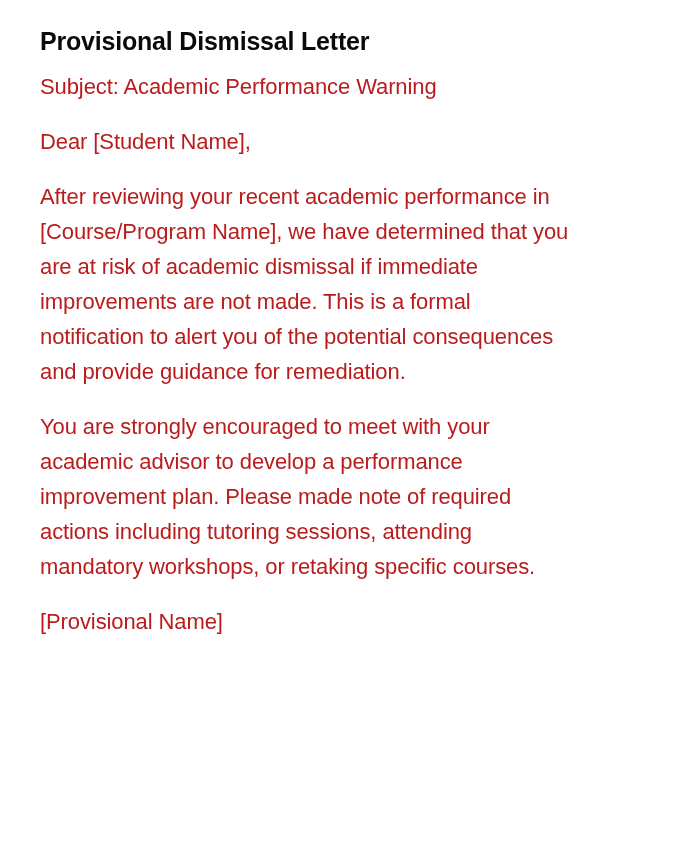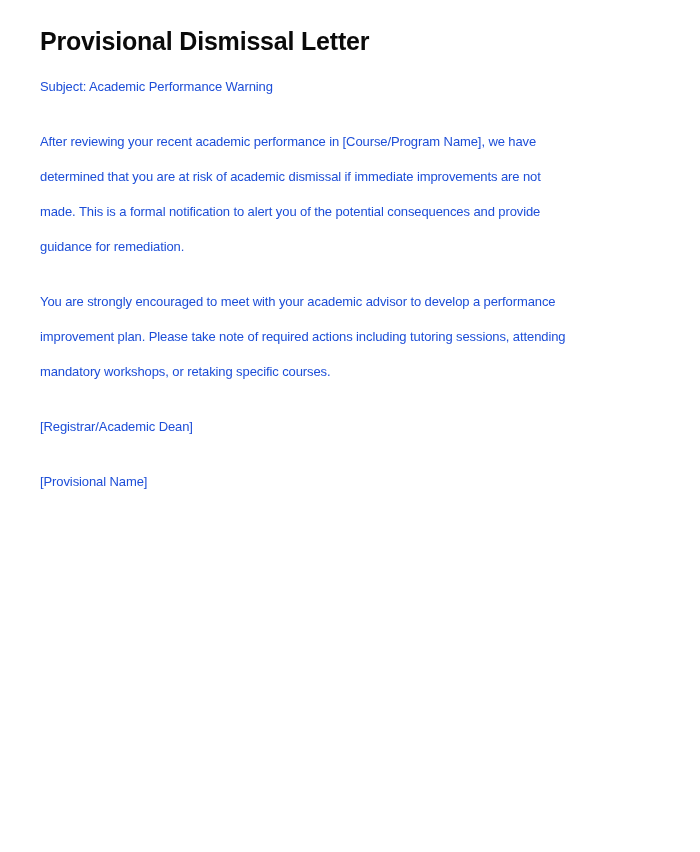--- a/index.html
+++ b/index.html
@@ -22,30 +22,30 @@
     }
     .title {
       font-size: 25px;
       font-weight: bold;
       line-height: 34px;
       margin: 0 0 11px 0;
       letter-spacing: -0.2px;
       color: #0a0a0a;
     }
     .para {
-      font-size: 13px;
+      font-size: 22px;
       line-height: 35px;
       margin: 0 3px 20px 0;
       letter-spacing: -0.1px;
-      color: #1d4ed8;
+      color: #b91c1c;
     }
   </style>
 </head>
 <body>
 
 <div class="page">
   <h1 class="title">Provisional Dismissal Letter</h1>
   <p class="para">Subject: Academic Performance Warning</p>
+  <p class="para">Dear [Student Name],</p>
   <p class="para">After reviewing your recent academic performance in [Course/Program Name], we have determined that you are at risk of academic dismissal if immediate improvements are not made. This is a formal notification to alert you of the potential consequences and provide guidance for remediation.</p>
-  <p class="para">You are strongly encouraged to meet with your academic advisor to develop a performance improvement plan. Please take note of required actions including tutoring sessions, attending mandatory workshops, or retaking specific courses.</p>
-  <p class="para">[Registrar/Academic Dean]</p>
+  <p class="para">You are strongly encouraged to meet with your academic advisor to develop a performance improvement plan. Please made note of required actions including tutoring sessions, attending mandatory workshops, or retaking specific courses.</p>
   <p class="para">[Provisional Name]</p>
 </div>
 
 </body></html>

